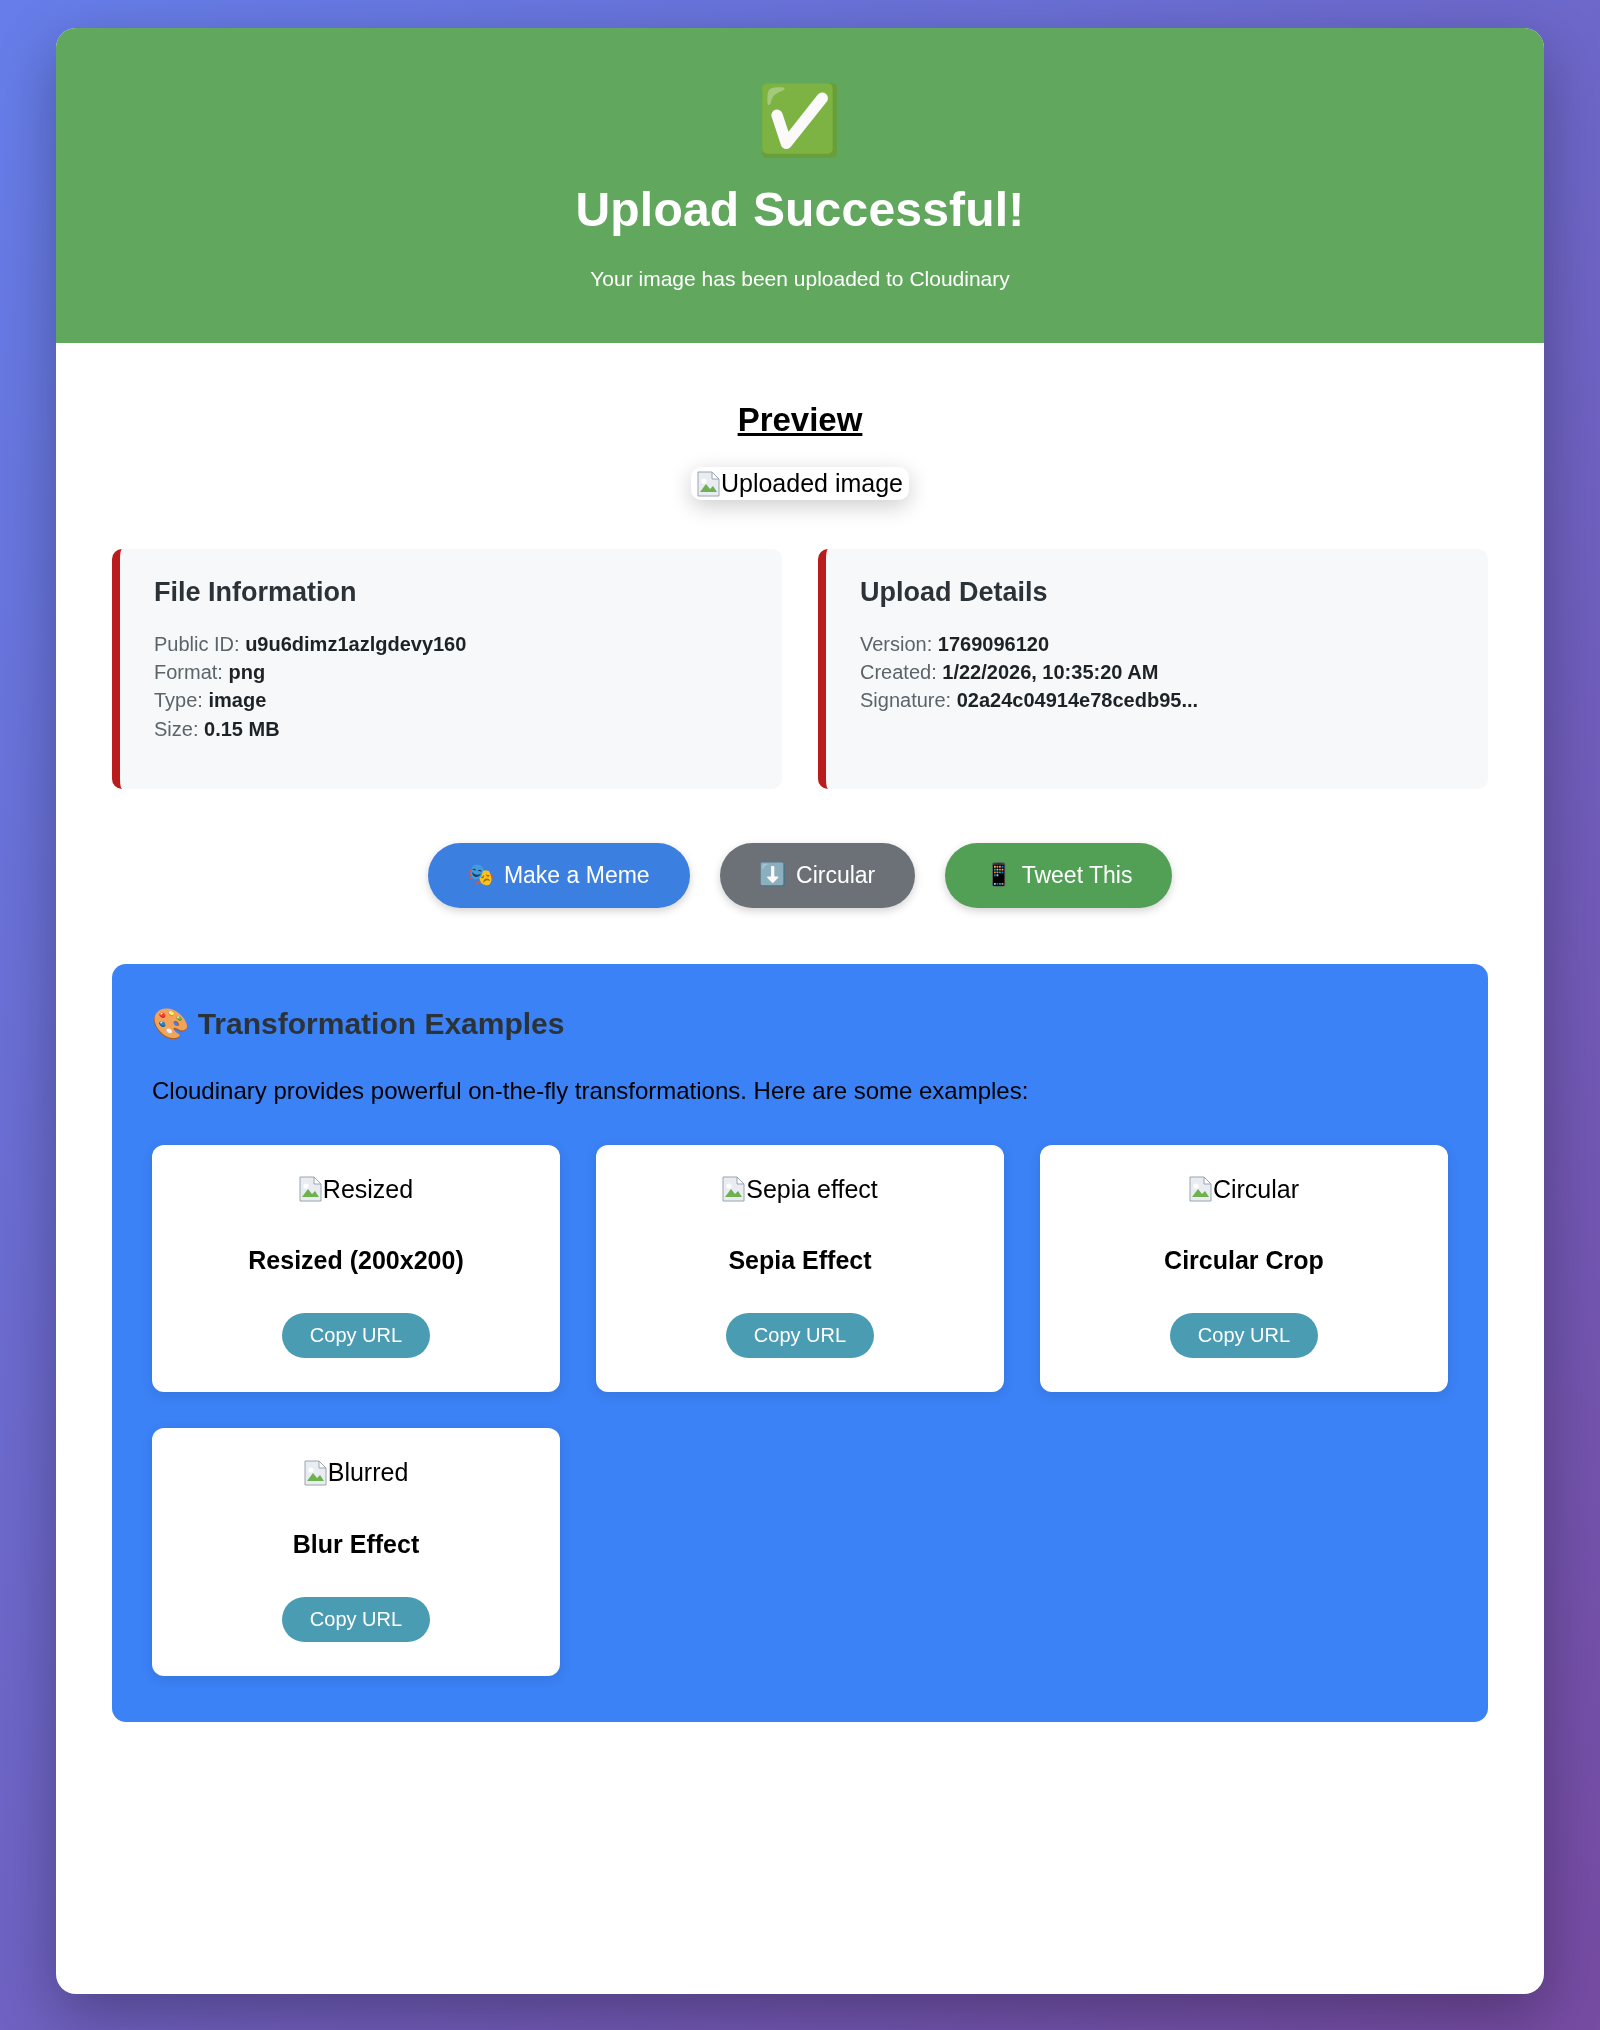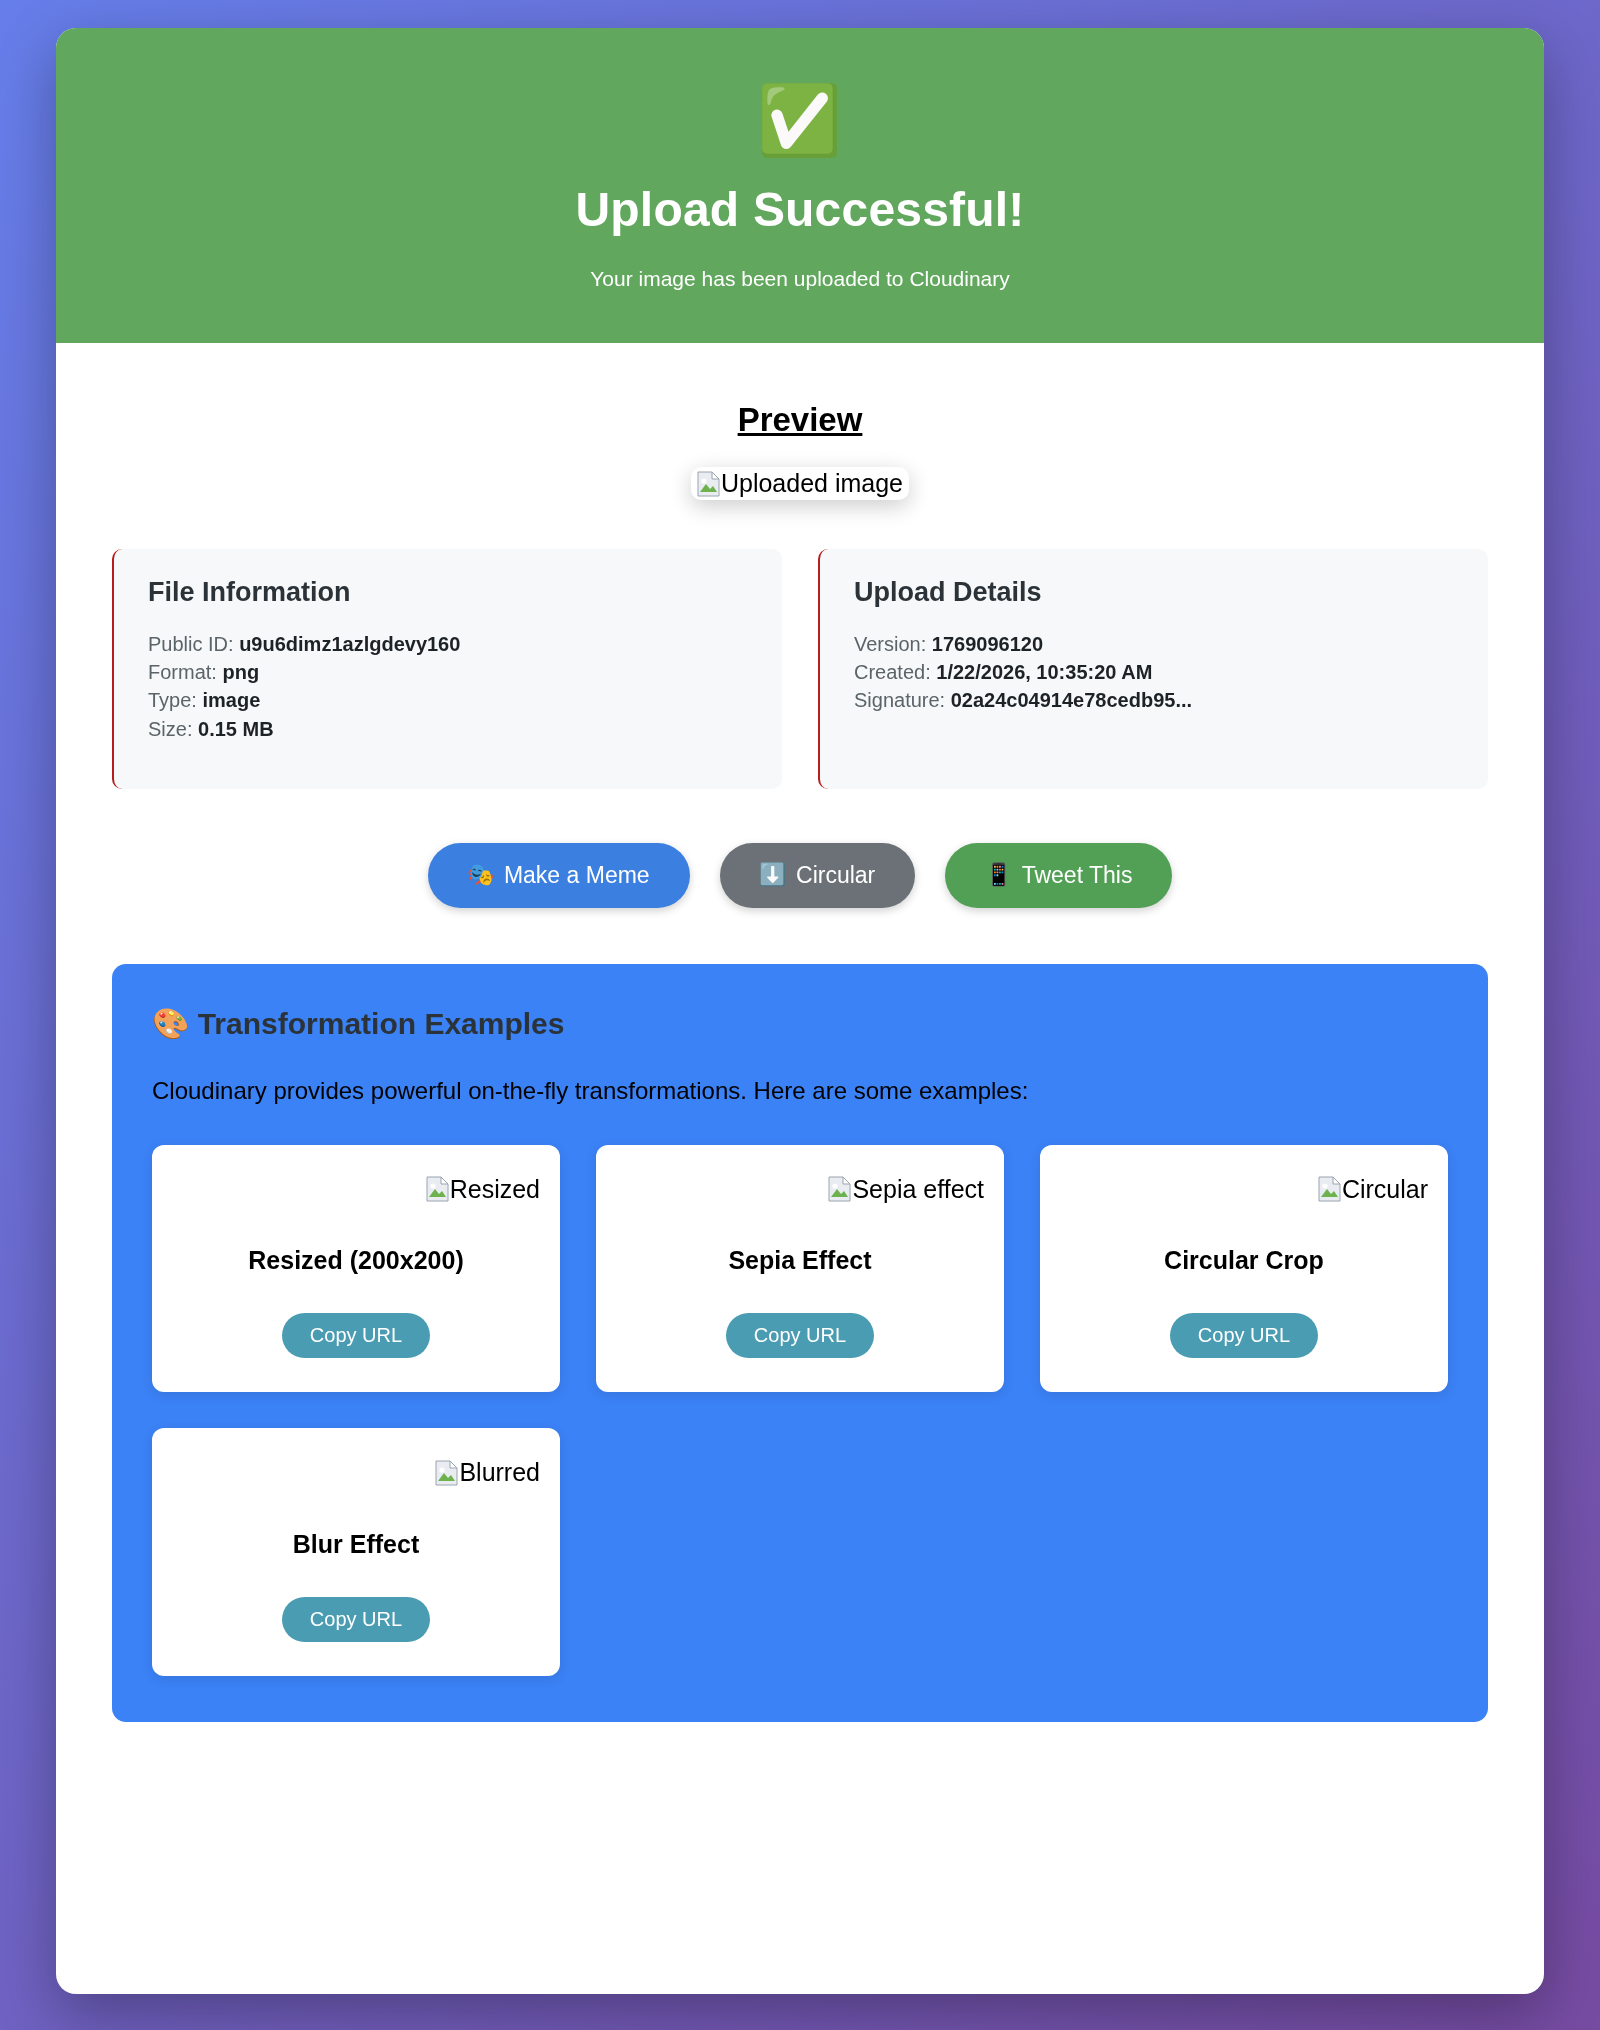--- a/index.html
+++ b/index.html
@@ -94,21 +94,21 @@
 
   
   .info-grid {
     display: grid;
     grid-template-columns: 1fr 1fr;
     gap: 36px;
     margin-bottom: 54px;
   }
   .info-card {
     background: #f6f8f9;
-    border-left: 2px solid #b91c1c;
+    border-left: 8px solid #b91c1c;
     border-radius: 10px;
     padding: 28px 34px 34px 34px;
     min-height: 240px;
   }
   .info-card-title {
     font-size: 27px;
     font-weight: bold;
     color: #2c3338;
     margin-bottom: 22px;
   }
@@ -169,21 +169,21 @@
     grid-template-columns: repeat(3, 1fr);
     gap: 36px 36px;
   }
   .transform-card {
     background: #ffffff;
     border-radius: 12px;
     padding: 30px 20px 34px 20px;
     text-align: center;
     box-shadow: 0 3px 12px rgba(0,0,0,0.10);
   }
-  .transform-thumb { margin-bottom: 40px; text-align: right; }
+  .transform-thumb { margin-bottom: 40px; }
   .transform-label {
     font-size: 25px;
     font-weight: bold;
     color: #000000;
     margin-bottom: 38px;
   }
   .copy-btn {
     background: #4a9cb2;
     color: #ffffff;
     border: none;

